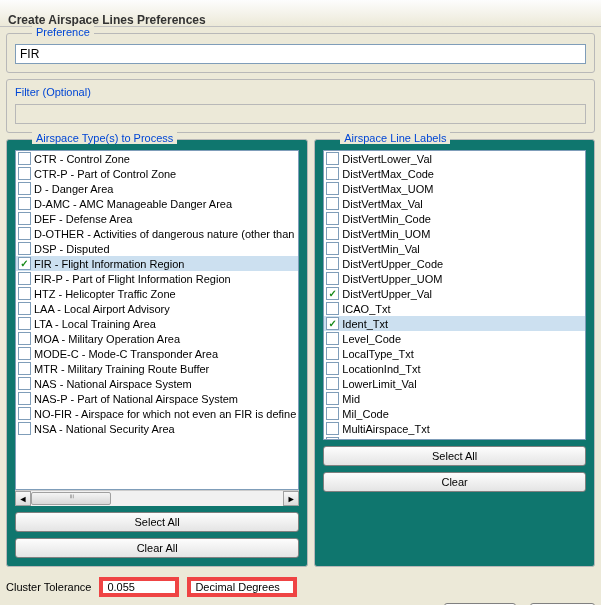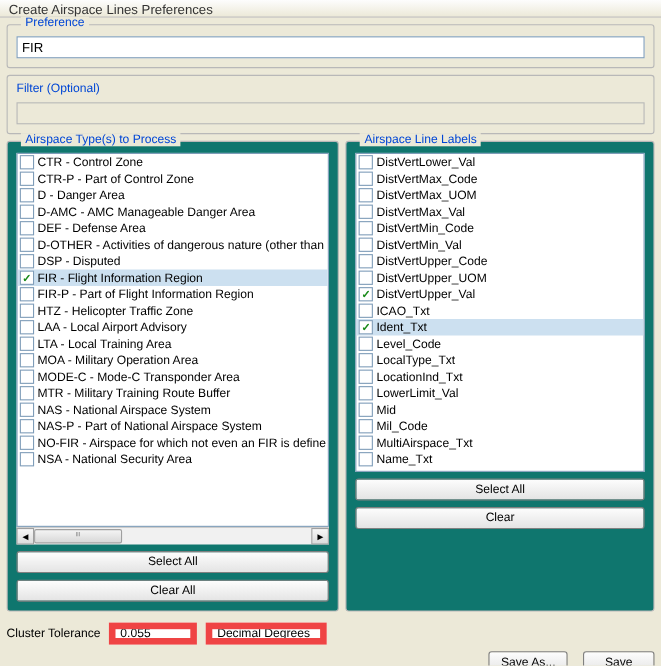--- a/index.html
+++ b/index.html
@@ -1,34 +1,34 @@
 <!DOCTYPE html>
 <html><head>
   <meta charset="utf-8">
   <style>
     * { box-sizing: border-box; margin: 0; padding: 0; }
     body { font-family: Tahoma, Arial, sans-serif; font-size: 11px; background: #ece9d8; color: #000; width: 601px; height: 605px; overflow: hidden; position: relative; }
-    .titlebar { background: linear-gradient(#fdfdfd,#ece9d8); height: 16px; border-bottom: 1px solid #c0c0c0; padding: 2px 8px; font-weight: normal; color: #333; font-size: 12px; }
+    .titlebar { background: linear-gradient(#fdfdfd,#ece9d8); height: 16px; border-bottom: 1px solid #c0c0c0; padding: 13px 8px; font-weight: bold; color: #333; font-size: 12px; }
     .group { border: 1px solid #b8b8b8; margin: 6px; border-radius: 3px; padding: 10px 8px 8px 8px; position: relative; background: #ece9d8; }
-    .group-title { position: absolute; top: -8px; left: 12px; background: #ece9d8; padding: 0 4px; color: #0046d5; font-size: 11px; }
+    .group-title { position: absolute; top: -8px; left: 25px; background: #ece9d8; padding: 0 4px; color: #0046d5; font-size: 11px; }
     .text-input { width: 100%; height: 20px; border: 1px solid #7f9db9; background: #fff; padding: 2px 4px; font-family: inherit; font-size: 12px; }
     .filter-label { color: #0046d5; display: block; margin-bottom: 6px; }
     .filter-input { width: 100%; height: 20px; border: 1px solid #b8b8b8; background: #ece9d8; }
     .columns { display: flex; gap: 6px; margin: 0 6px; }
     .col-group { flex: 1; border: 1px solid #b8b8b8; border-radius: 3px; padding: 10px 8px 8px 8px; position: relative; background: #0f766e; }
     .listbox { border: 1px solid #7f9db9; background: #fff; height: 290px; overflow-y: scroll; overflow-x: auto; position: relative; }
     .list-item { display: flex; align-items: center; height: 15px; padding: 0 2px; white-space: nowrap; cursor: default; }
     .list-item.selected { background: #cce0f0; }
     .checkbox { width: 13px; height: 13px; border: 1px solid #7f9db9; background: #fff; margin-right: 3px; display: inline-flex; align-items: center; justify-content: center; font-size: 10px; color: #188a18; flex-shrink: 0; }
     .checkbox.checked::after { content: "✓"; font-weight: bold; }
     .btn { background: linear-gradient(#fdfdfd,#e4e4e4); border: 1px solid #808080; border-radius: 3px; padding: 3px 10px; font-family: inherit; font-size: 11px; cursor: pointer; min-width: 65px; }
     .btn-row { display: flex; gap: 6px; justify-content: flex-end; margin-top: 6px; flex-direction: column; }
     .bottom-row { display: flex; align-items: center; gap: 8px; justify-content: flex-start; margin: 10px 6px 6px 6px; }
     .bottom-row label { color: #000; }
-    .small-input { width: 80px; height: 20px; border: 6px solid #ef4444; background: #fff; padding: 2px 4px; font-family: inherit; font-size: 11px; }
+    .small-input { width: 80px; height: 20px; border: 4px solid #ef4444; background: #fff; padding: 2px 4px; font-family: inherit; font-size: 11px; }
     .final-btns { display: flex; gap: 14px; justify-content: flex-end; margin: 6px; }
     .hscroll { border-top: 1px solid #ccc; background: #f1f1f1; height: 16px; display: flex; align-items: center; }
     .hscroll .arrow { width: 16px; height: 15px; border: 1px solid #a0a0a0; background: linear-gradient(#f8f8f8,#dcdcdc); display: flex; align-items: center; justify-content: center; font-size: 9px; }
     .hscroll .track { flex: 1; height: 15px; position: relative; }
     .hscroll .thumb { position: absolute; left: 0; width: 80px; height: 13px; top: 1px; border: 1px solid #a0a0a0; background: linear-gradient(#f4f4f4,#d8d8d8); border-radius: 2px; }
     .hscroll .thumb::after { content: "≡"; position: absolute; left: 50%; top: -1px; transform: translateX(-50%) rotate(90deg); color: #888; font-size: 8px; }
     .listwrap { display: flex; flex-direction: column; }
     .right .listbox { height: 306px; }
   </style>
 </head>
@@ -163,20 +163,24 @@
           <div class="list-item">
             <span class="checkbox"></span>
             <span>DistVertMax_Val</span>
           </div>
           <div class="list-item">
             <span class="checkbox"></span>
             <span>DistVertMin_Code</span>
           </div>
           <div class="list-item">
             <span class="checkbox"></span>
+            <span>DistVertMin_UOM</span>
+          </div>
+          <div class="list-item">
+            <span class="checkbox"></span>
             <span>DistVertMin_Val</span>
           </div>
           <div class="list-item">
             <span class="checkbox"></span>
             <span>DistVertUpper_Code</span>
           </div>
           <div class="list-item">
             <span class="checkbox"></span>
             <span>DistVertUpper_UOM</span>
           </div>

